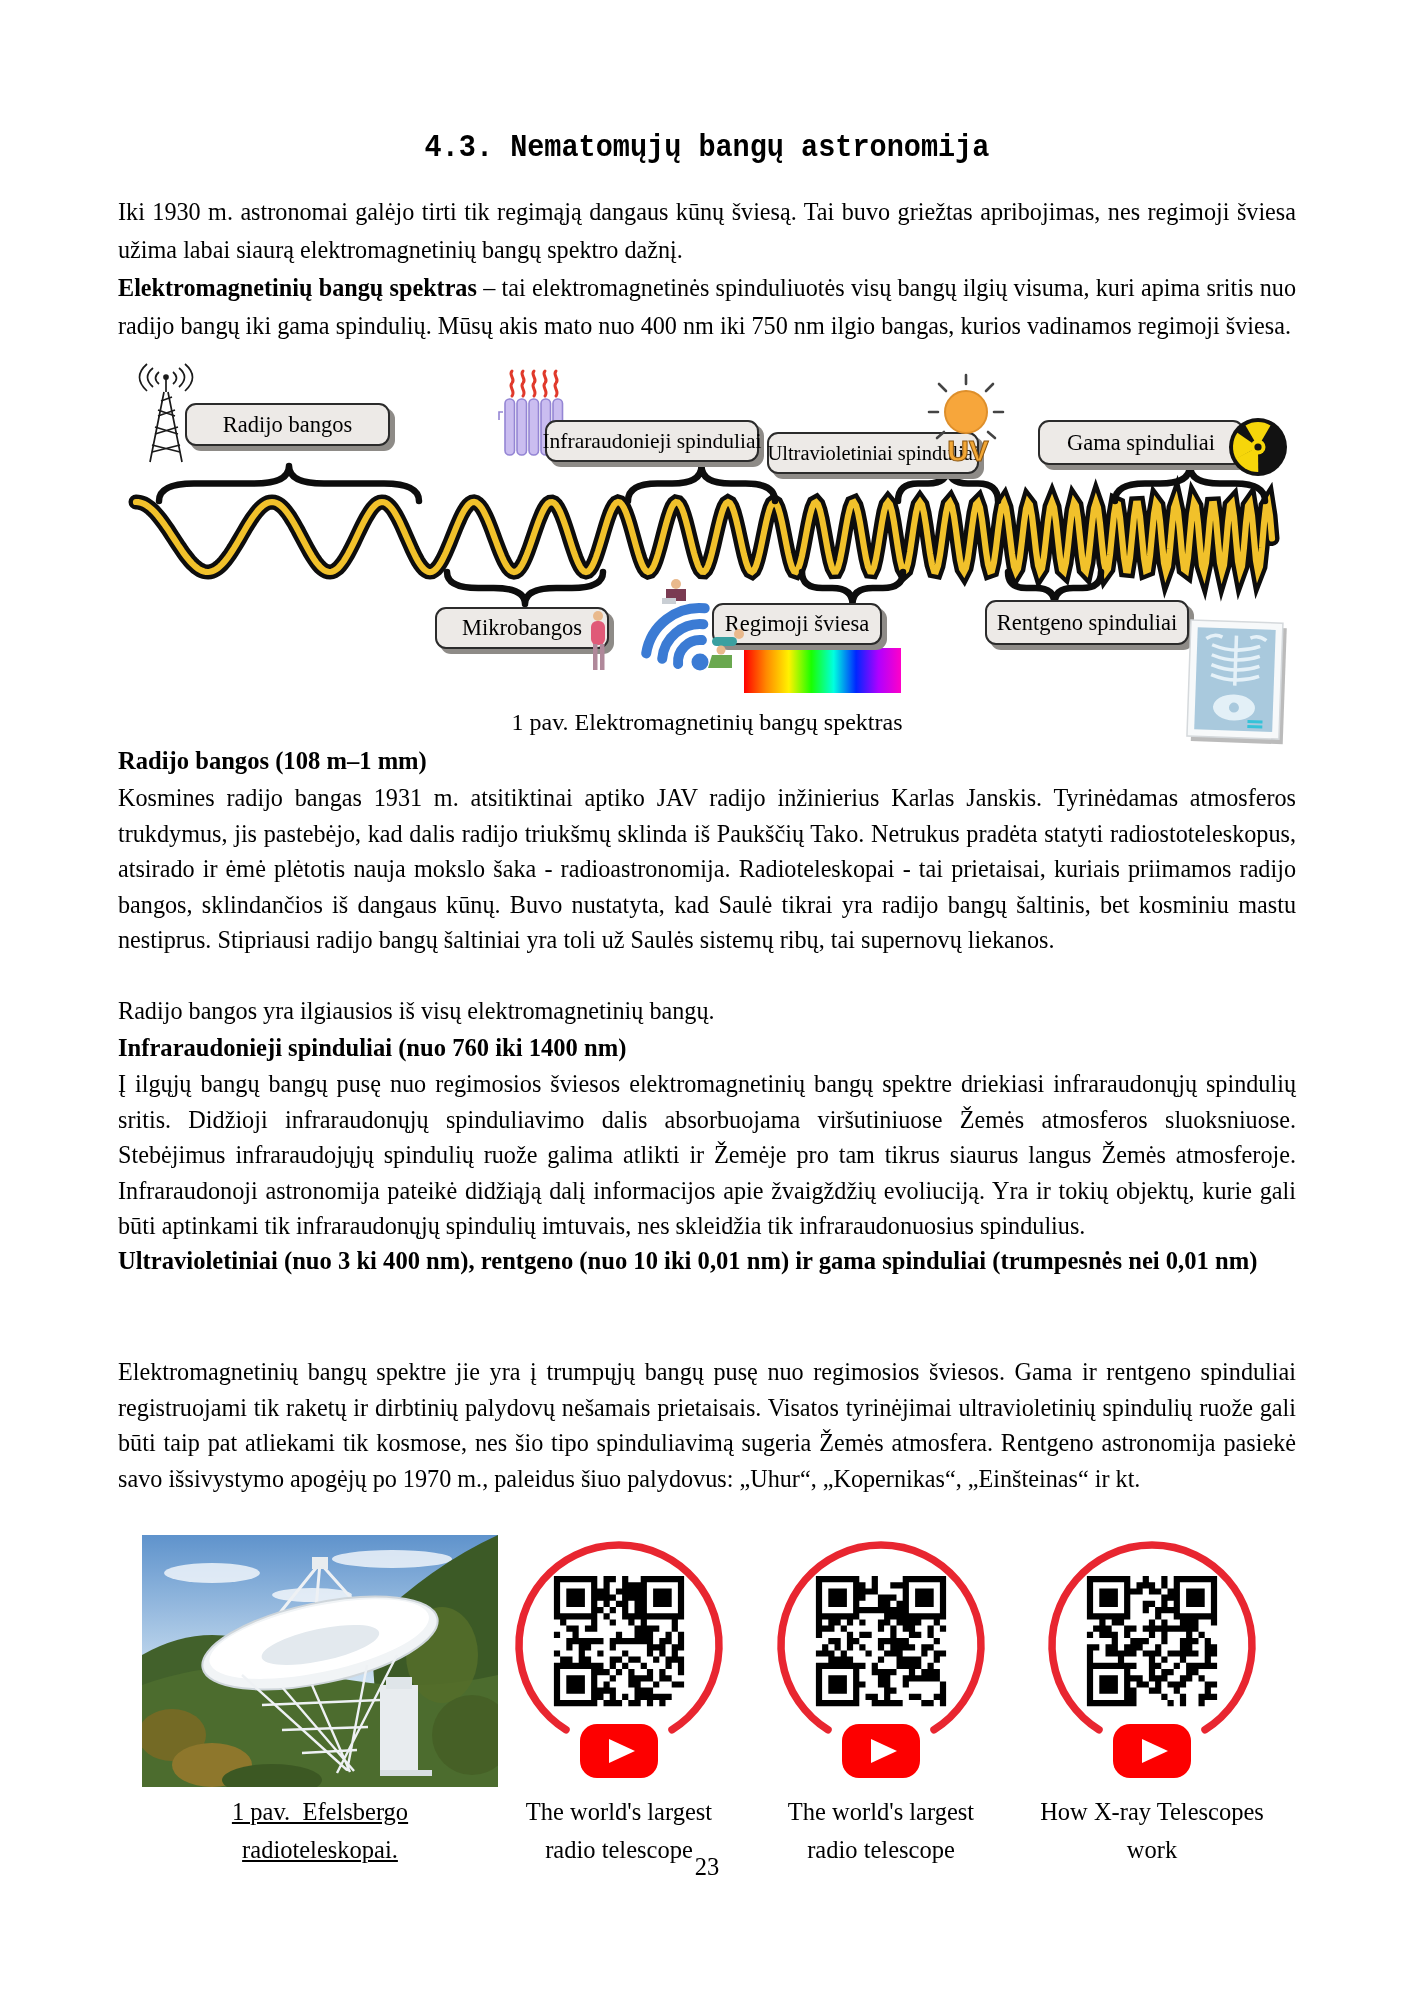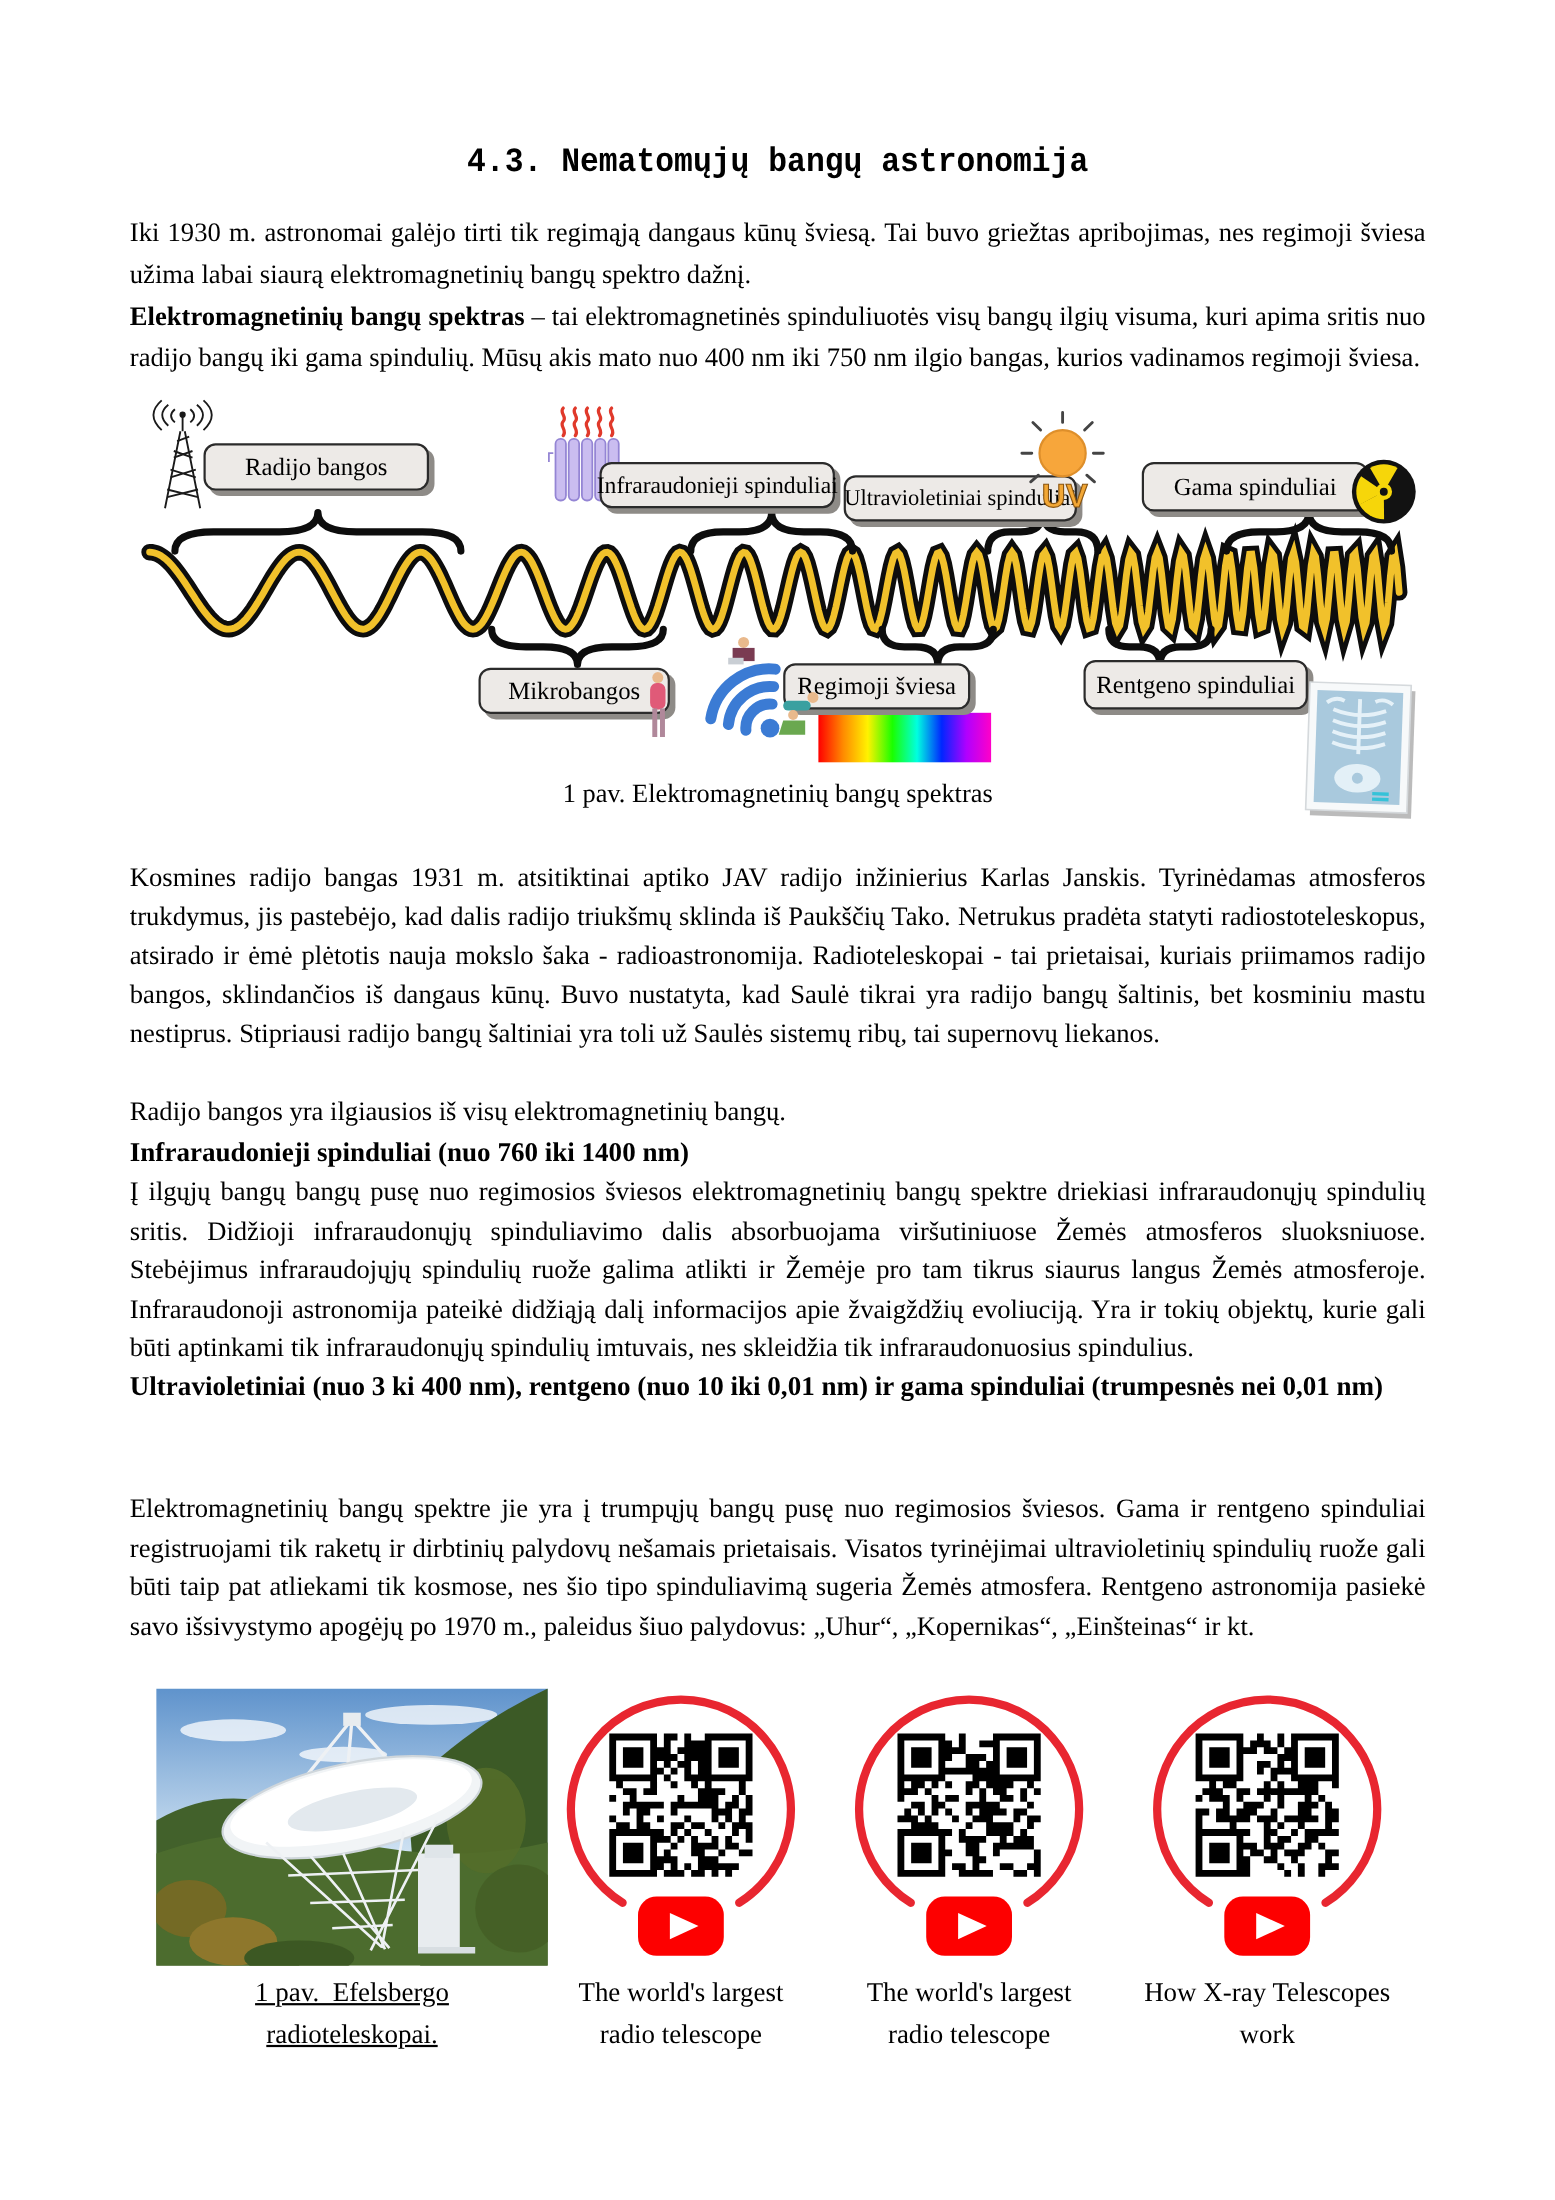--- a/index.html
+++ b/index.html
@@ -163,20 +163,21 @@
       <circle cx="46" cy="86" r="5" fill="#a9c9dd"></circle>
       <g fill="#35c2d8">
         <rect x="60" y="98" width="15" height="3"></rect>
         <rect x="60" y="103" width="15" height="3"></rect>
       </g>
     </g>
   </svg>
 
   <div id="fig-caption" class="abs">1 pav. Elektromagnetinių bangų spektras</div>
 
+  <div class="abs heading" style="top:743px;">Radijo bangos (108 m–1 mm)</div>
   <div class="abs bodytext" style="top:780px;">Kosmines radijo bangas 1931 m. atsitiktinai aptiko JAV radijo inžinierius Karlas Janskis. Tyrinėdamas atmosferos trukdymus, jis pastebėjo, kad dalis radijo triukšmų sklinda iš Paukščių Tako. Netrukus pradėta statyti radiostoteleskopus, atsirado ir ėmė plėtotis nauja mokslo šaka - radioastronomija. Radioteleskopai - tai prietaisai, kuriais priimamos radijo bangos, sklindančios iš dangaus kūnų. Buvo nustatyta, kad Saulė tikrai yra radijo bangų šaltinis, bet kosminiu mastu nestiprus. Stipriausi radijo bangų šaltiniai yra toli už Saulės sistemų ribų, tai supernovų liekanos.</div>
   <div class="abs bodytext" style="top:993px;text-align:left;">Radijo bangos yra ilgiausios iš visų elektromagnetinių bangų.</div>
 
   <div class="abs heading" style="top:1030px;">Infraraudonieji spinduliai (nuo 760 iki 1400 nm)</div>
   <div class="abs bodytext" style="top:1066px;">Į ilgųjų bangų bangų pusę nuo regimosios šviesos elektromagnetinių bangų spektre driekiasi infraraudonųjų spindulių sritis. Didžioji infraraudonųjų spinduliavimo dalis absorbuojama viršutiniuose Žemės atmosferos sluoksniuose. Stebėjimus infraraudojųjų spindulių ruože galima atlikti ir Žemėje pro tam tikrus siaurus langus Žemės atmosferoje. Infraraudonoji astronomija pateikė didžiąją dalį informacijos apie žvaigždžių evoliuciją. Yra ir tokių objektų, kurie gali būti aptinkami tik infraraudonųjų spindulių imtuvais, nes skleidžia tik infraraudonuosius spindulius.</div>
 
   <div class="abs heading" style="top:1243px;">Ultravioletiniai (nuo 3 ki 400 nm), rentgeno (nuo 10 iki 0,01 nm) ir gama spinduliai (trumpesnės nei 0,01 nm)</div>
   <div class="abs bodytext" style="top:1354px;">Elektromagnetinių bangų spektre jie yra į trumpųjų bangų pusę nuo regimosios šviesos. Gama ir rentgeno spinduliai registruojami tik raketų ir dirbtinių palydovų nešamais prietaisais. Visatos tyrinėjimai ultravioletinių spindulių ruože gali būti taip pat atliekami tik kosmose, nes šio tipo spinduliavimą sugeria Žemės atmosfera. Rentgeno astronomija pasiekė savo išsivystymo apogėjų po 1970 m., paleidus šiuo palydovus: „Uhur“, „Kopernikas“, „Einšteinas“ ir kt.</div>
 
   <div id="photo-wrap" class="abs">
@@ -261,13 +262,14 @@
   </div>
   <div class="abs figcap" style="left:731px;width:300px;top:1793px;">
     <div>The world's largest</div>
     <div>radio telescope</div>
   </div>
   <div class="abs figcap" style="left:1002px;width:300px;top:1793px;">
     <div>How X-ray Telescopes</div>
     <div>work</div>
   </div>
 
+  <div id="page-num" class="abs">23</div>
 </div>
 
 </body></html>

